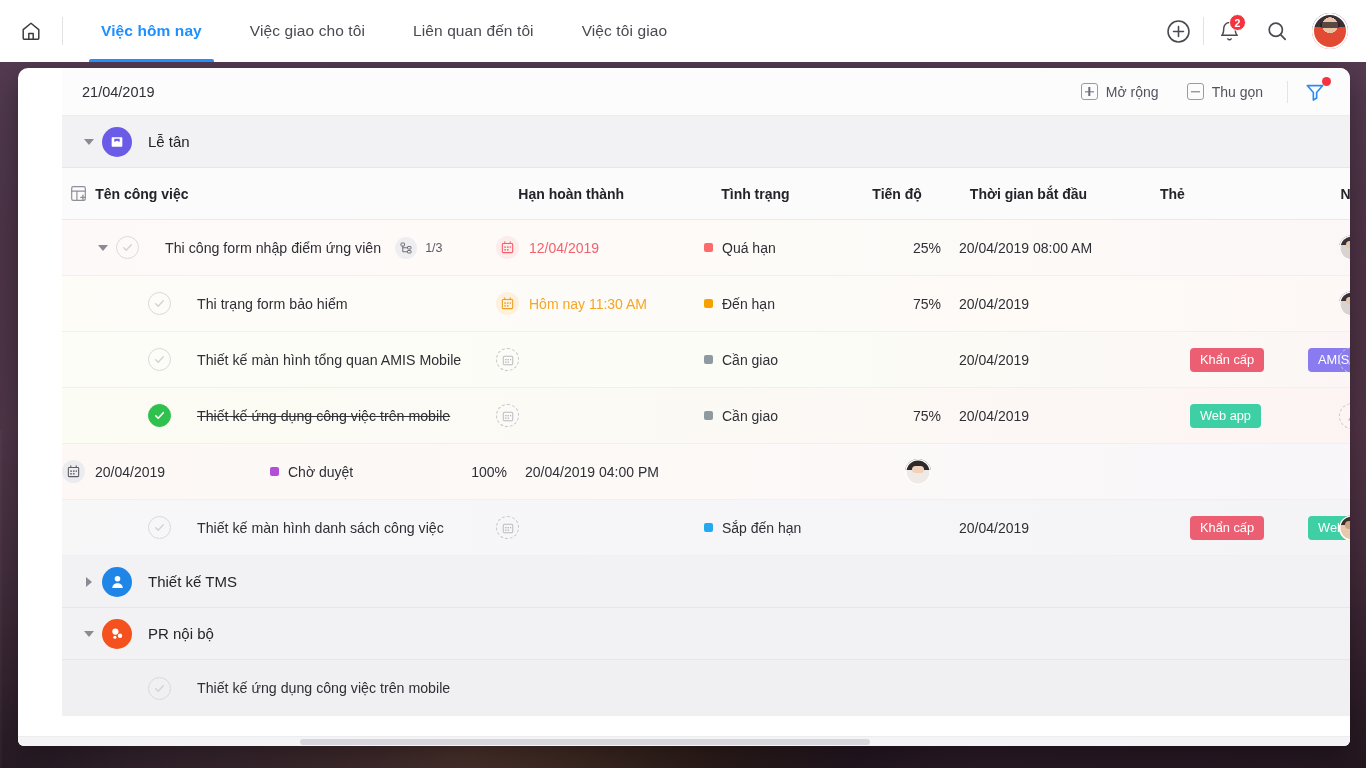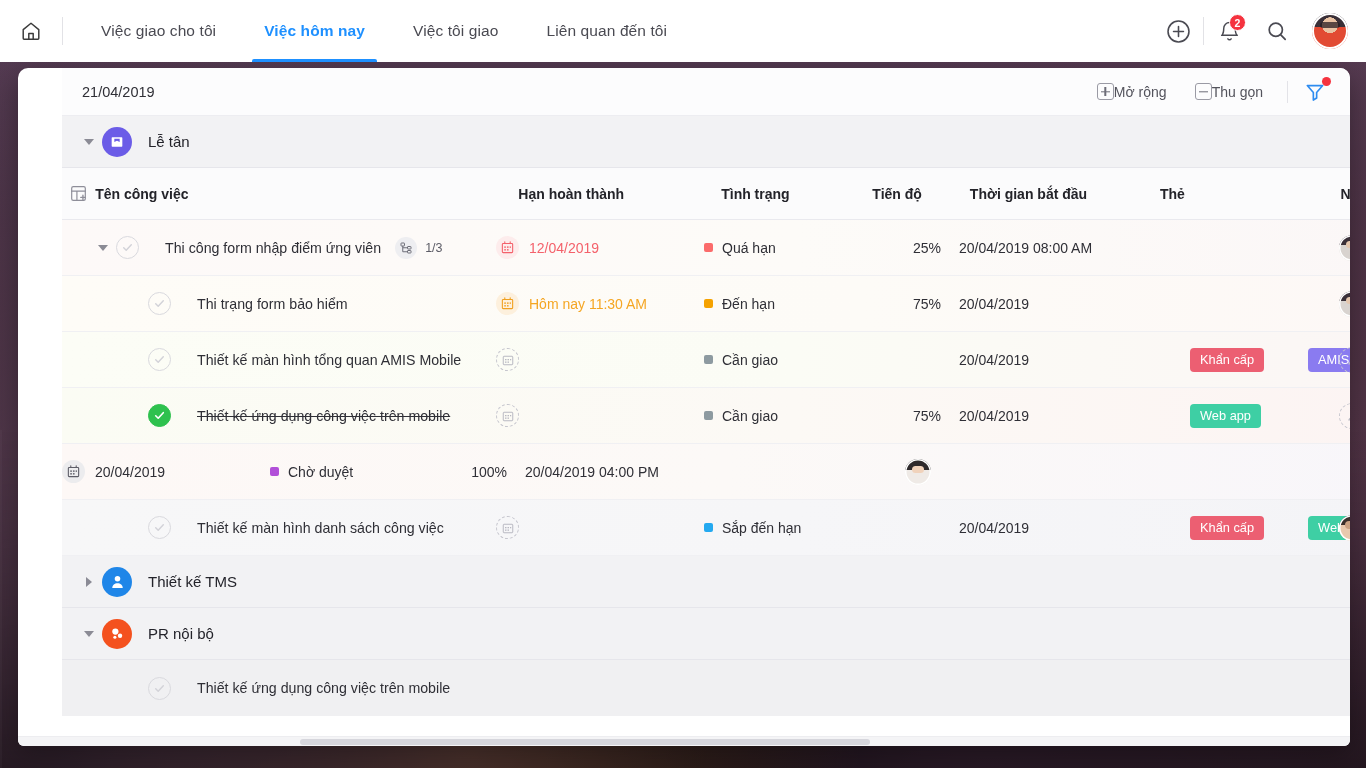--- a/index.html
+++ b/index.html
@@ -116,21 +116,21 @@
   #panel-toolbar {
     height: 48px;
     display: flex; align-items: center;
     padding: 0 18px 0 20px;
     border-bottom: 1px solid #ededf1;
     background: #fcfcfd;
   }
   #toolbar-date { font-size: 14.5px; color: #2f2f36; }
   #toolbar-actions { margin-left: auto; display: flex; align-items: center; gap: 0; }
   .tb-action {
-    display: flex; align-items: center; 
+    display: flex; align-items: center; gap: 8px;
     padding: 0 14px; height: 32px;
     font-size: 14px; color: #53535c;
   }
   .box-ic {
     width: 17px; height: 17px;
     border: 1.4px solid #9a9aa4; border-radius: 3px;
     position: relative; flex: none;
   }
   .box-ic::before {
     content:""; position:absolute; left:3px; right:3px; top:50%;
@@ -293,31 +293,31 @@
 
   <div id="home-btn">
     <svg width="22" height="22" viewBox="0 0 24 24" fill="none" stroke="currentColor" stroke-width="1.6" stroke-linecap="round" stroke-linejoin="round">
       <path d="M3.5 10.5 12 3.6l8.5 6.9V20a.9.9 0 0 1-.9.9H4.4a.9.9 0 0 1-.9-.9z"></path>
       <path d="M9.6 20.9v-6.2h4.8v6.2"></path>
     </svg>
   </div>
   <div class="nav-sep"></div>
 
   <div id="nav-tabs">
+    <div class="nav-tab active">
+        <span>Việc hôm nay</span>
+      </div>
     <div class="nav-tab">
         <span>Việc giao cho tôi</span>
       </div>
-    <div class="nav-tab active">
-        <span>Việc hôm nay</span>
+    <div class="nav-tab">
+        <span>Liên quan đến tôi</span>
       </div>
     <div class="nav-tab">
         <span>Việc tôi giao</span>
-      </div>
-    <div class="nav-tab">
-        <span>Liên quan đến tôi</span>
       </div>
   </div>
 
   <div id="topbar-right">
     <div class="tb-icon">
       <svg width="27" height="27" viewBox="0 0 24 24" fill="none" stroke="currentColor" stroke-width="1.4">
         <circle cx="12" cy="12" r="9.3"></circle>
           <path d="M12 7.6v8.8M7.6 12h8.8" stroke-linecap="round"></path>
       </svg>
     </div>

